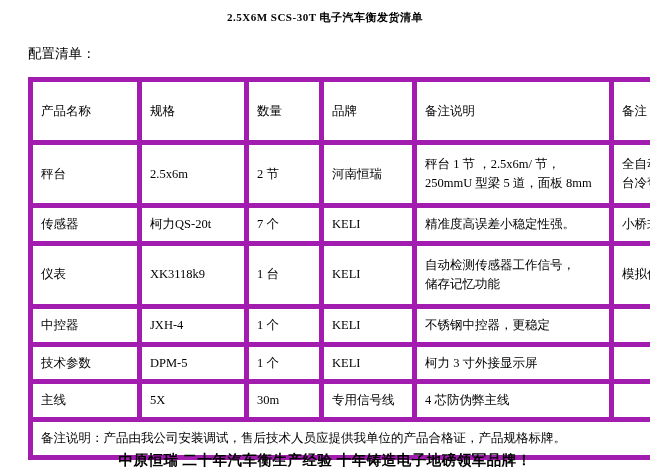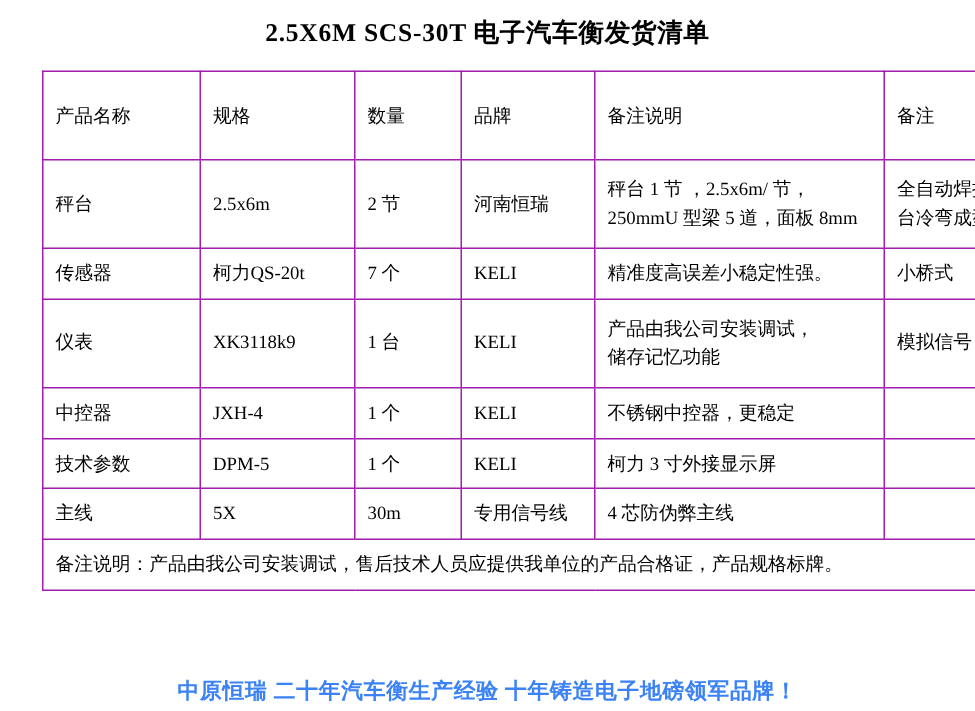--- a/index.html
+++ b/index.html
@@ -16,42 +16,42 @@
     overflow: hidden;
   }
   .page {
     width: 650px;
     height: 474px;
     position: relative;
     box-sizing: border-box;
   }
   .doc-title {
     text-align: center;
-    font-size: 17px;
+    font-size: 11px;
     font-weight: bold;
     letter-spacing: 0.5px;
     margin-top: 10px;
     margin-bottom: 0;
     font-family: "Liberation Serif", serif;
   }
   .subtitle {
     font-size: 13.5px;
     margin: 20px 0 0 28px;
     font-family: "Liberation Serif", serif;
   }
   table.spec {
     border-collapse: collapse;
     width: 596px;
     margin: 14px 0 0 28px;
     table-layout: fixed;
     font-size: 12.5px;
     font-family: "Liberation Serif", serif;
   }
   table.spec td {
-    border: 1px solid #a21caf;
+    border: 5px solid #a21caf;
     padding: 7px 8px;
     vertical-align: middle;
     line-height: 1.5;
     word-break: break-all;
   }
   td.c-name { width: 88px; }
   td.c-spec { width: 86px; }
   td.c-qty  { width: 54px; }
   td.c-brand{ width: 72px; }
   td.c-tech { width: 176px; }
@@ -66,35 +66,36 @@
   td.note-row {
     padding: 8px 10px;
     font-size: 12.5px;
   }
   .footer {
     position: absolute;
     left: 0;
     right: 0;
     bottom: 14px;
     text-align: center;
-    color: #3b82f6;
+    color: #000000;
     font-weight: bold;
     font-size: 14.5px;
     font-family: "Liberation Serif", serif;
     letter-spacing: 0.5px;
   }
   .cell-lines span { display: block; }
 </style>
 </head>
 <body>
 
 <div class="page">
 
   <div class="doc-title">2.5X6M  SCS-30T 电子汽车衡发货清单</div>
 
+  <div class="subtitle">配置清单：</div>
 
   <table class="spec">
     <tbody>
       <tr class="head">
         <td class="c-name tall">产品名称</td>
         <td class="c-spec">规格</td>
         <td class="c-qty">数量</td>
         <td class="c-brand">品牌</td>
         <td class="c-tech">备注说明</td>
         <td class="c-note">备注</td>
@@ -123,21 +124,21 @@
         <td class="c-tech">精准度高误差小稳定性强。</td>
         <td class="c-note">小桥式</td>
       </tr>
 
       <tr>
         <td class="c-name tall">仪表</td>
         <td class="c-spec">XK3118k9</td>
         <td class="c-qty">1 台</td>
         <td class="c-brand">KELI</td>
         <td class="c-tech cell-lines">
-          <span>产品由我公司安装调试，</span>
+          <span>自动检测传感器工作信号，</span>
           <span>储存记忆功能</span>
         </td>
         <td class="c-note">模拟信号</td>
       </tr>
 
       <tr>
         <td class="c-name">中控器</td>
         <td class="c-spec">JXH-4</td>
         <td class="c-qty">1 个</td>
         <td class="c-brand">KELI</td>

